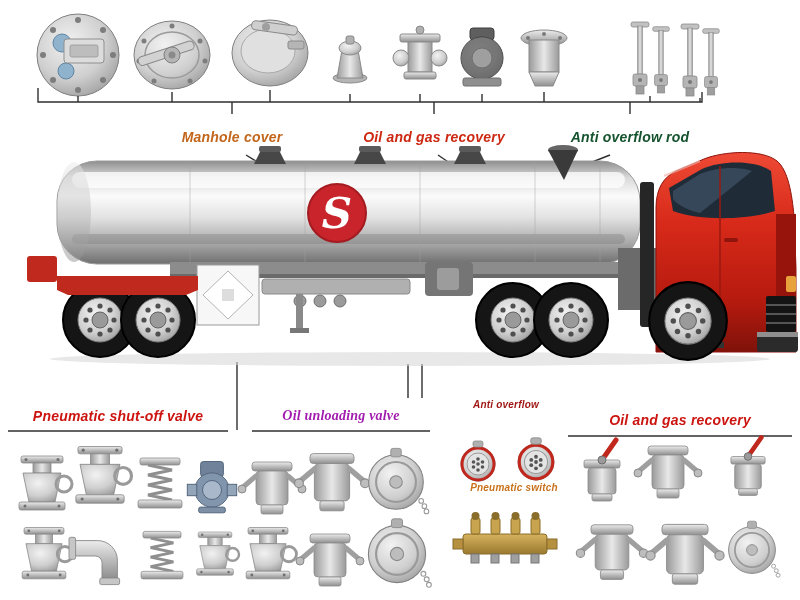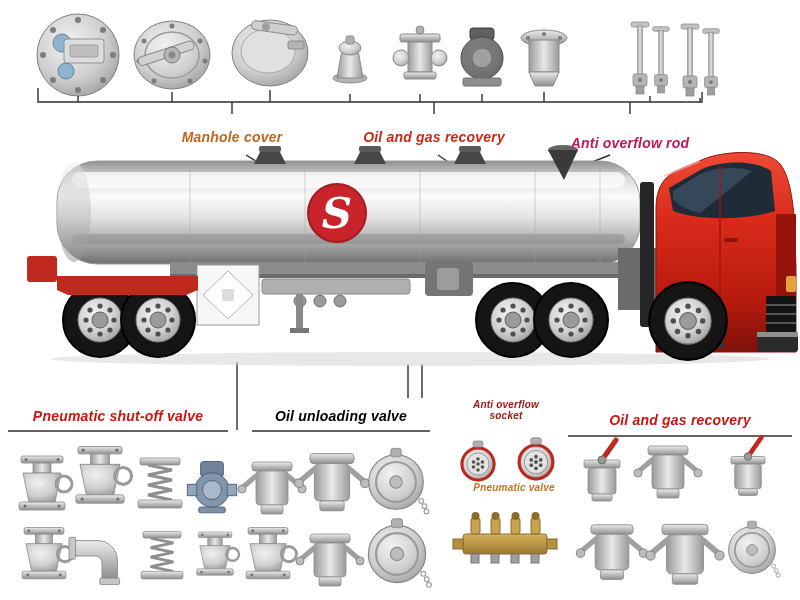--- a/index.html
+++ b/index.html
@@ -377,24 +377,23 @@
     <use href="#sym-coupling" transform="translate(668,470)"></use>
     <use href="#sym-lever" transform="translate(748,466) scale(0.95)"></use>
     <use href="#sym-coupling" transform="translate(612,550) scale(1.05)"></use>
     <use href="#sym-coupling" transform="translate(685,552) scale(1.15)"></use>
     <use href="#sym-cap" transform="translate(752,550) scale(0.9)"></use>
   </g>
 </svg>
 
 <div class="label" style="left: 232px; top: 129px; color: rgb(194, 102, 27);">Manhole cover</div>
 <div class="label" style="left: 434px; top: 129px; color: rgb(204, 40, 18);">Oil and gas recovery</div>
-<div class="label" style="left: 630px; top: 129px; color: #be185d; margin-top: 6px;">Anti overflow rod</div>
+<div class="label" style="left: 630px; top: 129px; color: #14532d;">Anti overflow rod</div>
 
 <div class="label" style="left: 118px; top: 408px; color: rgb(204, 21, 16);">Pneumatic shut-off valve</div>
-<div class="label" style="left: 341px; top: 408px; color: #000000;">Oil unloading valve</div>
+<div class="label" style="left: 341px; top: 408px; color: #a21caf; font-family: Liberation Serif, serif;">Oil unloading valve</div>
 <div class="label small stack" style="left: 506px; top: 400px; width: 120px; color: rgb(158, 20, 16);">
   <span>Anti overflow</span>
-  <span>socket</span>
 </div>
-<div class="label small" style="left: 514px; top: 482px; color: rgb(201, 113, 27);">Pneumatic valve</div>
+<div class="label small" style="left: 514px; top: 482px; color: rgb(201, 113, 27);">Pneumatic switch</div>
 <div class="label" style="left: 680px; top: 412px; color: rgb(204, 21, 16);">Oil and gas recovery</div>
 
 </div>
 
 </body></html>

